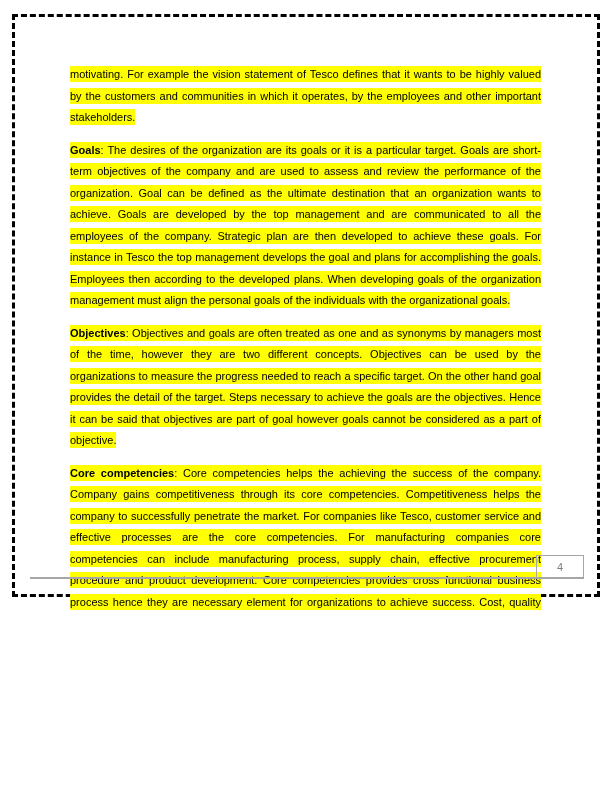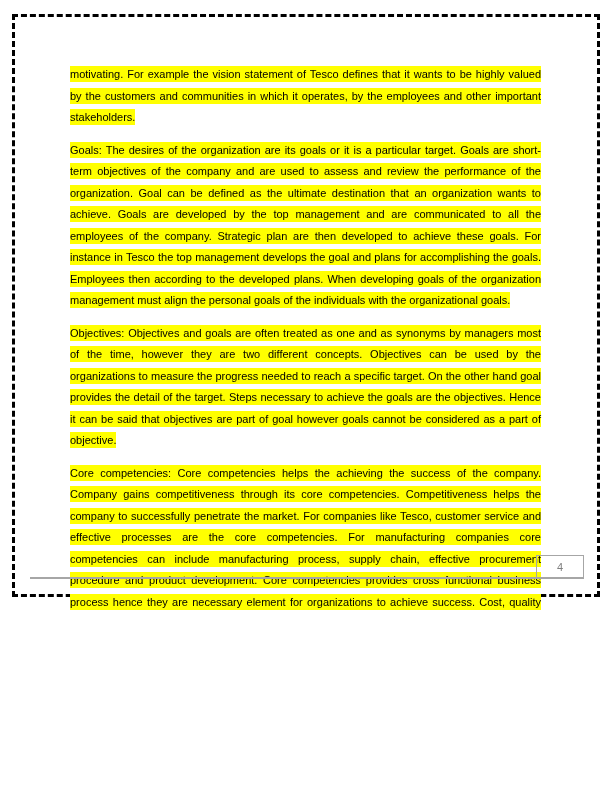--- a/index.html
+++ b/index.html
@@ -33,21 +33,21 @@
     line-height: 21.5px;
     text-align: justify;
     color: #000000;
   }
   .hl {
     background: #ffff00;
     padding: 2px 0;
     -webkit-box-decoration-break: clone;
     box-decoration-break: clone;
   }
-  .lead { font-weight: normal; }
+  .lead { font-weight: bold; }
   .footer {
     position: absolute;
     left: 30px;
     right: 28px;
     bottom: 36px;
     border-bottom: 2px solid #a6a6a6;
     display: flex;
     justify-content: flex-end;
   }
   .pagenum-box {

